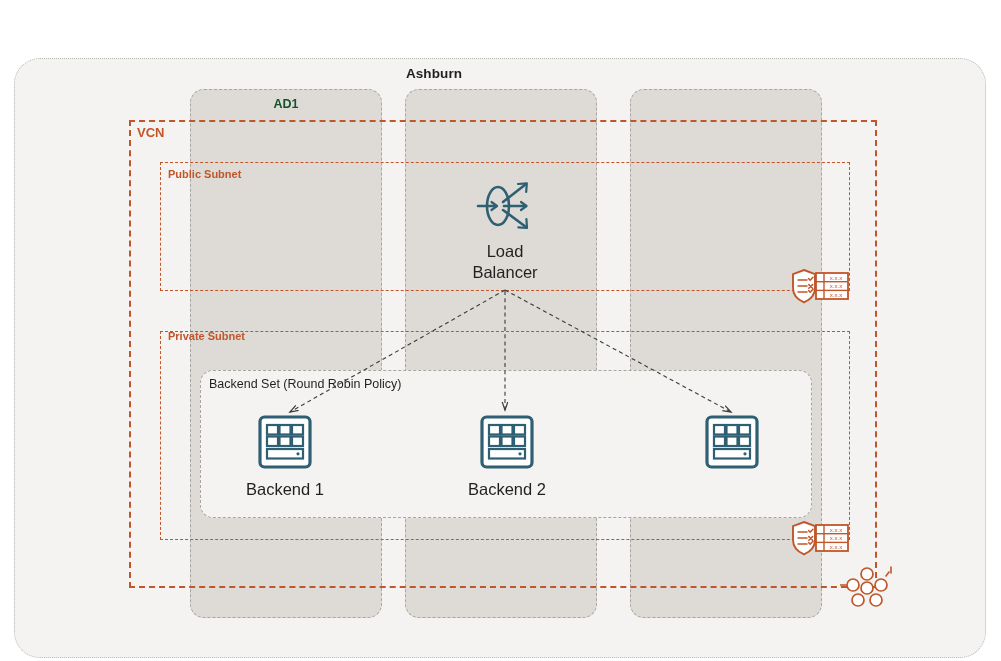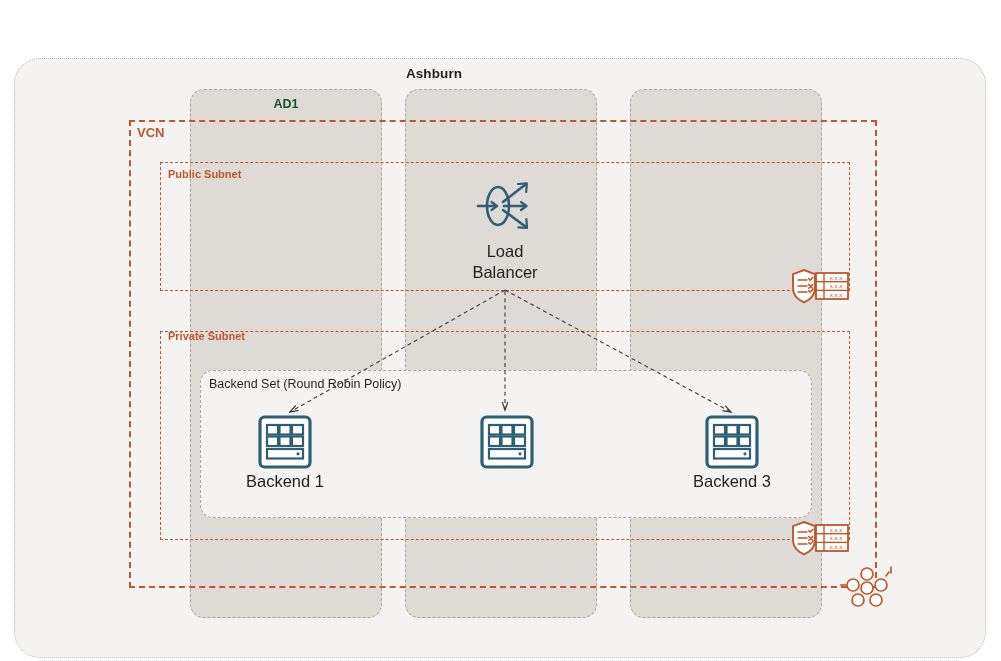--- a/index.html
+++ b/index.html
@@ -140,21 +140,21 @@
     line-height: 21px;
     white-space: pre-line;
   }
   .lb-node { left: 425px; top: 175px; width: 160px; }
   .lb-node .node-label { margin-top: 4px; }
 
   .backend-node { top: 413px; width: 150px; }
   .backend-node.b1 { left: 210px; }
   .backend-node.b2 { left: 432px; }
   .backend-node.b3 { left: 657px; }
-  .backend-node .node-label { }
+  .backend-node .node-label { margin-top: 8px; }
 
   
   .overlay {
     position: absolute;
     left: 0; top: 0;
     width: 1001px;
     height: 661px;
     pointer-events: none;
   }
   .icon-svg { display: block; margin: 0 auto; }
@@ -240,37 +240,37 @@
         <rect x="11" y="12" width="11" height="9.5"></rect>
         <rect x="23.5" y="12" width="11" height="9.5"></rect>
         <rect x="36" y="12" width="11" height="9.5"></rect>
         <rect x="11" y="23.5" width="11" height="9.5"></rect>
         <rect x="23.5" y="23.5" width="11" height="9.5"></rect>
         <rect x="36" y="23.5" width="11" height="9.5"></rect>
         <rect x="11" y="36" width="36" height="9.5"></rect>
       </g>
       <circle cx="42" cy="40.8" r="1.6" fill="#2e5f73"></circle>
     </svg>
+    <div class="node-label">Backend 2</div>
   </div>
 
   <div class="node backend-node b3">
     <svg class="icon-svg" width="58" height="58" viewBox="0 0 58 58">
       <rect x="4" y="4" width="50" height="50" rx="4.5" fill="#ffffff" stroke="#2e5f73" stroke-width="3.2"></rect>
       <g fill="none" stroke="#2e5f73" stroke-width="2.2">
         <rect x="11" y="12" width="11" height="9.5"></rect>
         <rect x="23.5" y="12" width="11" height="9.5"></rect>
         <rect x="36" y="12" width="11" height="9.5"></rect>
         <rect x="11" y="23.5" width="11" height="9.5"></rect>
         <rect x="23.5" y="23.5" width="11" height="9.5"></rect>
         <rect x="36" y="23.5" width="11" height="9.5"></rect>
         <rect x="11" y="36" width="36" height="9.5"></rect>
       </g>
       <circle cx="42" cy="40.8" r="1.6" fill="#2e5f73"></circle>
     </svg>
-    <div class="node-label">Backend 3</div>
   </div>
 
   <div style="position:absolute; left:790px; top:266px;">
     <svg width="60" height="40" viewBox="0 0 60 40">
       <path d="M14,4 L25,8.2 L25,22 C25,29.5 19.6,34 14,36.4 C8.4,34 3,29.5 3,22 L3,8.2 Z" fill="#ffffff" stroke="#c0562a" stroke-width="1.9"></path>
       <g stroke="#c0562a" stroke-width="1.5" fill="none" stroke-linecap="round">
         <line x1="8" y1="14" x2="17" y2="14"></line>
         <line x1="8" y1="20" x2="17" y2="20"></line>
         <line x1="8" y1="26" x2="17" y2="26"></line>
         <path d="M18.6,12.6 L20.1,14.2 L23,11.2"></path>

